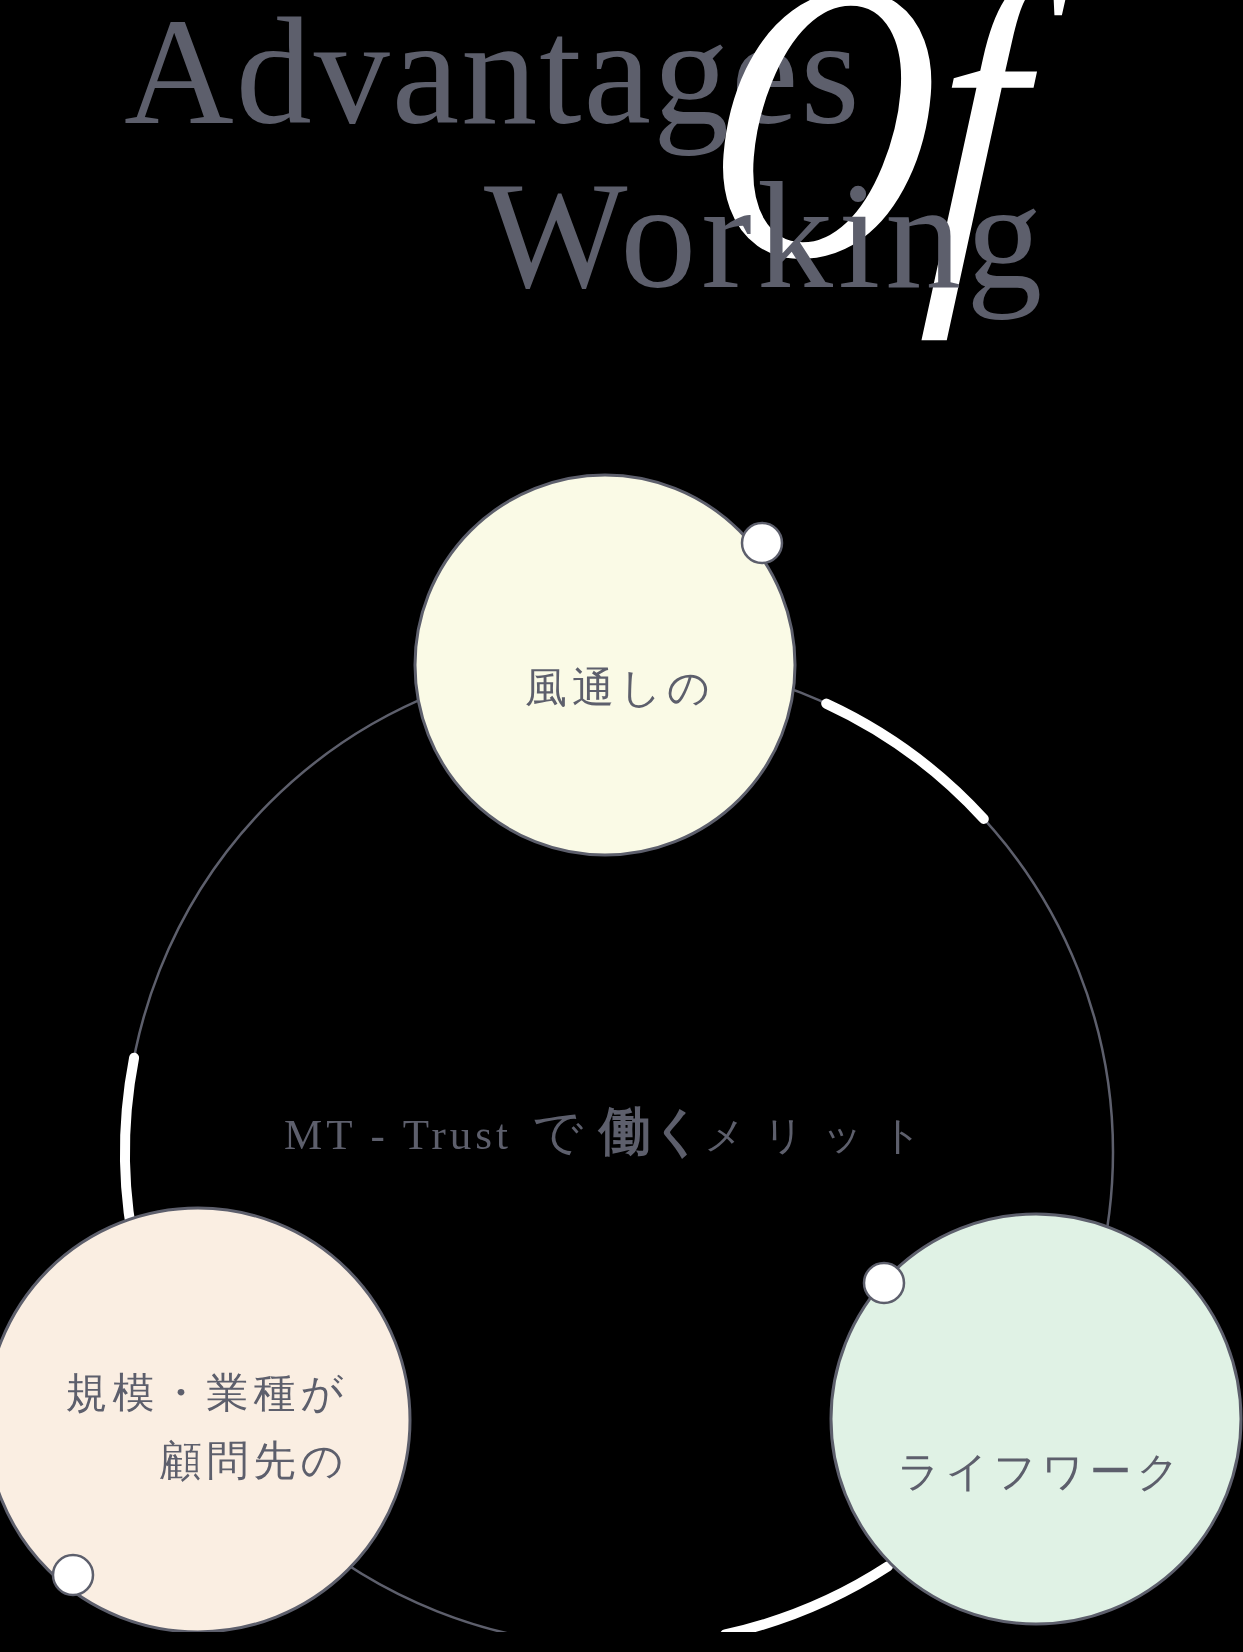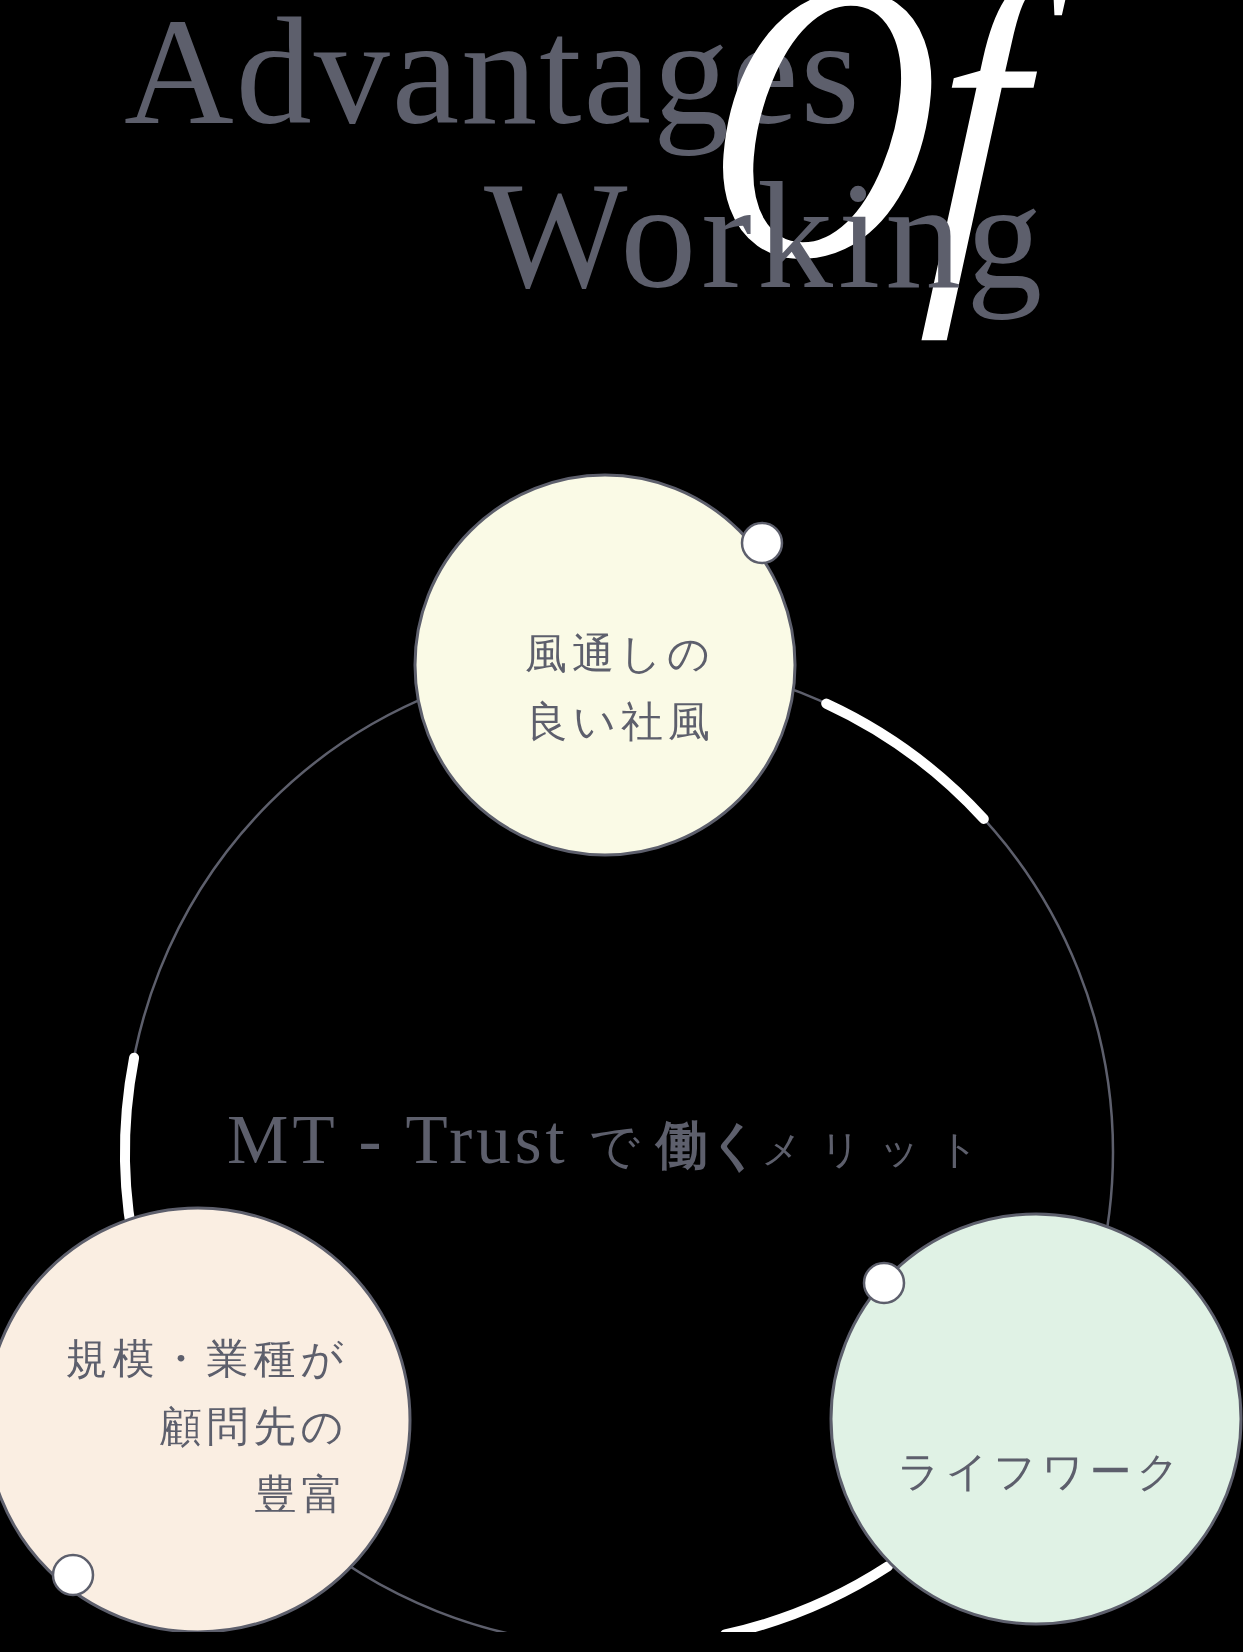--- a/index.html
+++ b/index.html
@@ -67,21 +67,21 @@
   .center-caption{
     position:absolute;
     left:612px;top:1106px;
     transform:translateX(-50%);
     display:flex;
     align-items:baseline;
     white-space:nowrap;
     color:var(--ink);
     z-index:5;
   }
-  .cc-company{font-size:69px;letter-spacing:4px;line-height:1;}
+  .cc-company{font-size:43px;letter-spacing:4px;line-height:1;}
   .cc-particle{font-size:50px;margin-left:20px;line-height:1;}
   .cc-verb{font-size:52px;font-weight:bold;margin-left:16px;line-height:1;}
   .cc-suffix{font-size:40px;letter-spacing:18px;line-height:1;}
 </style>
 </head>
 <body>
 
 <div class="stage">
 
   <div class="hero">
@@ -102,26 +102,24 @@
     <circle class="bubble" cx="198" cy="1420" r="212" fill="#faeee2"></circle>
     <circle class="bubble" cx="1036" cy="1419" r="205" fill="#e0f2e5"></circle>
 
     <circle class="dot" cx="762" cy="543" r="20"></circle>
     <circle class="dot" cx="73" cy="1575" r="20"></circle>
     <circle class="dot" cx="884" cy="1283" r="20"></circle>
   </svg>
 
   <div class="bubble-label culture">
     <div>風通しの</div>
-    <div>良い社風</div>
   </div>
   <div class="bubble-label clients">
     <div>規模・業種が</div>
     <div>顧問先の</div>
-    <div>豊富</div>
   </div>
   <div class="bubble-label balance">
     <div>ライフワーク</div>
   </div>
 
   <div class="center-caption">
     <span class="cc-company">MT - Trust</span>
     <span class="cc-particle">で</span>
     <span class="cc-verb">働く</span>
     <span class="cc-suffix">メリット</span>

